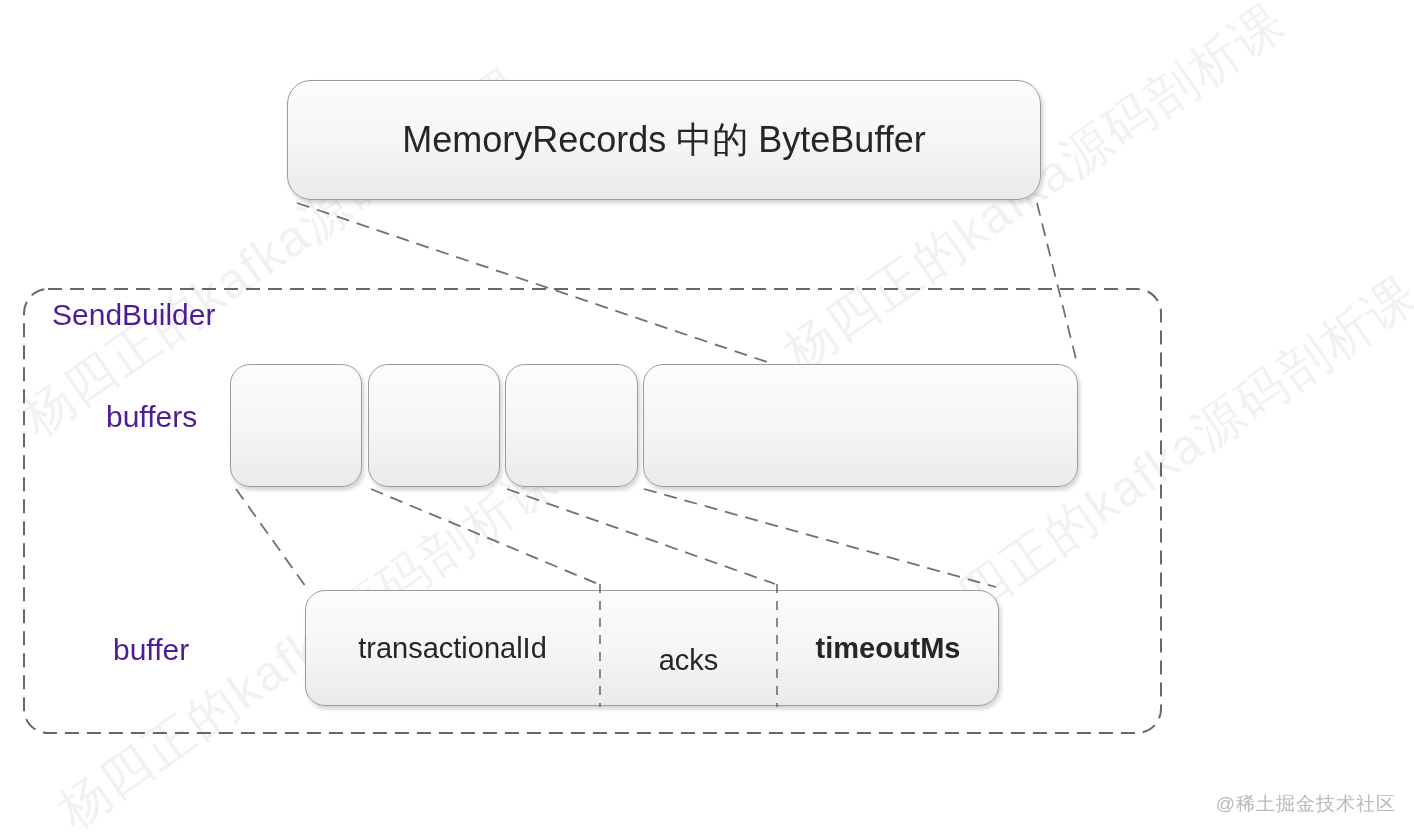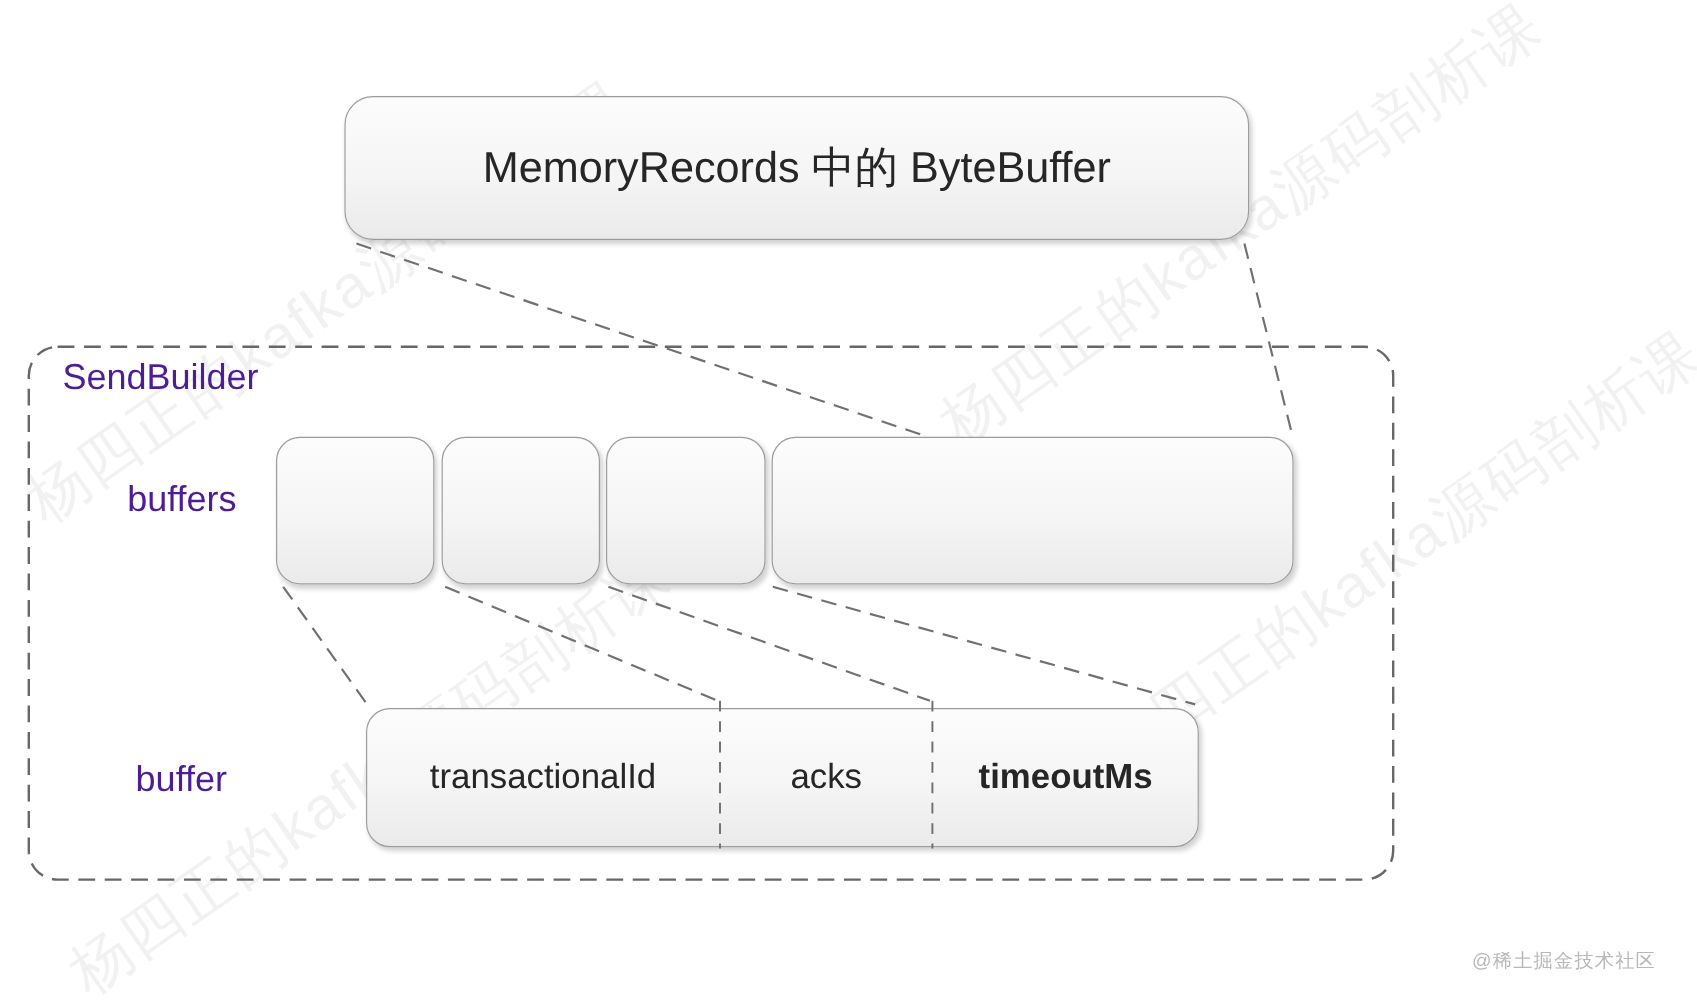--- a/index.html
+++ b/index.html
@@ -74,39 +74,39 @@
 
   .seg-label {
     position: absolute;
     z-index: 2;
     top: 590px; height: 116px;
     display: flex; align-items: center; justify-content: center;
     font-size: 29px;
     color: #262626;
   }
   .seg1 { left: 305px; width: 295px; }
-  .seg2 { left: 600px; width: 177px; }
+  .seg2 { left: 600px; width: 177px; margin-top: 12px; }
   .seg3 { left: 777px; width: 222px; font-weight: bold; }
 
   
   .lines {
     position: absolute;
     left: 0; top: 0;
     z-index: 3;
     pointer-events: none;
   }
   .dash-border   { fill: none; stroke: #676767; stroke-width: 2;   stroke-dasharray: 14 8; }
   .connector     { fill: none; stroke: #707070; stroke-width: 1.8; stroke-dasharray: 13 8; }
   .divider       { fill: none; stroke: #6e6e6e; stroke-width: 1.6; stroke-dasharray: 9 8;  }
 
   .credit {
     position: absolute;
     z-index: 4;
-    right: 34px; top: 791px;
-    font-size: 16px;
+    right: 18px; top: 791px;
+    font-size: 19px;
     color: #b8b8b8;
     letter-spacing: 1px;
   }
 </style>
 </head>
 <body>
 
 <div class="watermark wm1">杨四正的kafka源码剖析课</div>
 <div class="watermark wm2">杨四正的kafka源码剖析课</div>
 <div class="watermark wm3">杨四正的kafka源码剖析课</div>

